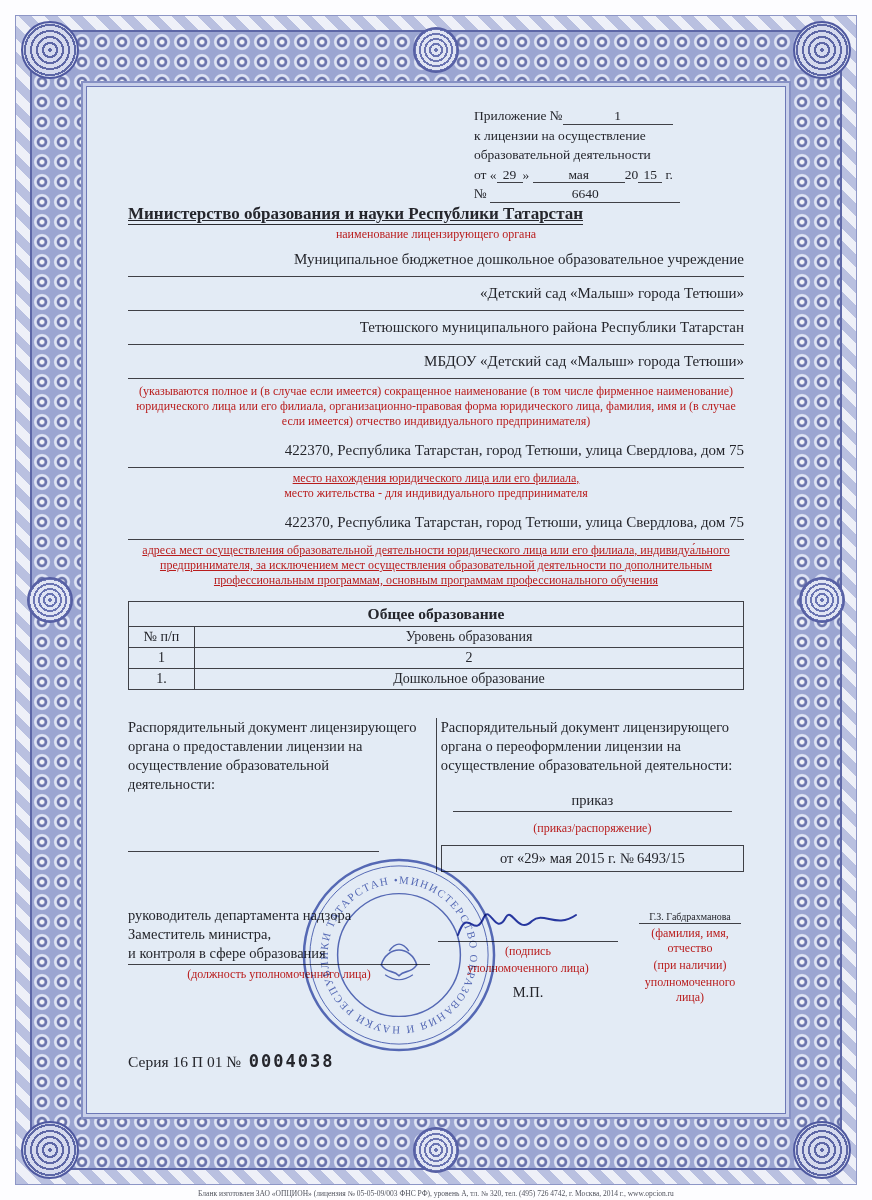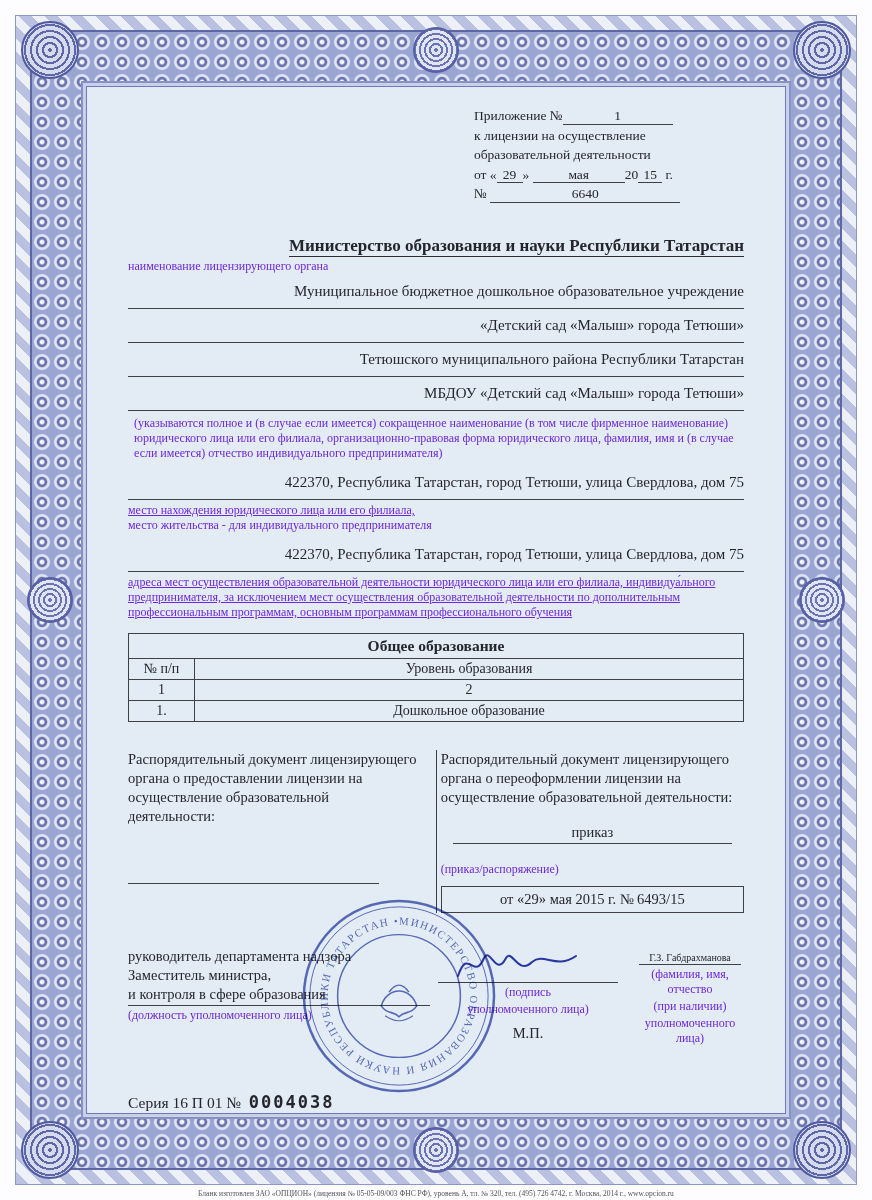--- a/index.html
+++ b/index.html
@@ -50,23 +50,23 @@
   .content { position:absolute; left:104px; right:104px; top:96px; bottom:62px; padding:0 24px; overflow:hidden; }
 
   .fill { display:inline-block; border-bottom:1px solid #3f4046; text-align:center; line-height:1.15; }
   .w26{min-width:26px} .w92{min-width:92px} .w24{min-width:24px} .w110{min-width:110px} .w190{min-width:190px}
 
   
   .appendix { width:268px; margin:10px 2px 0 auto; font-size:13.5px; line-height:1.45; }
   .ap-line { white-space:nowrap; }
 
   
-  .ministry { text-align:right; margin-top:32px; }
+  .ministry { text-align:left; margin-top:0;text-decoration:underline; }
   .ministry span { font-weight:bold; font-size:17px; border-bottom:1.5px solid #2b2c31; padding-bottom:1px; }
-  .cap { font-size:12px; line-height:1.25; color:#6d28d9; }
+  .cap { text-align:center; font-size:12px; line-height:1.25; color:#b91c1c; }
   .cap-min { margin-top:3px; }
 
   .uline { border-bottom:1px solid #3f4046; text-align:right; font-size:15px; padding-bottom:8px; margin-top:8px; }
   .org-first { margin-top:9px; }
   .org-cap { margin-top:5px; padding:0 6px; }
 
   .addr { font-size:15px; margin-top:13px; }
   .addr-cap { margin-top:3px;text-decoration:underline; }
 
   
@@ -74,21 +74,21 @@
   .edu-table th, .edu-table td { border:1px solid #3f4046; padding:2px 6px; text-align:center; font-size:14px; font-weight:normal; }
   .edu-table .tbl-title { font-weight:bold; font-size:15.5px; padding:3px 6px; }
   .edu-table .c-num { width:66px; }
 
   
   .docs { display:flex; margin-top:28px; font-size:14.5px; line-height:1.32; }
   .docs-left { flex:1; padding-right:16px; }
   .docs-right { flex:1.04; border-left:1px solid #3f4046; padding-left:4px; }
   .blank-line { border-bottom:1px solid #3f4046; height:18px; width:86%; margin-top:40px; }
   .order-line { border-bottom:1px solid #3f4046; text-align:center; width:92%; margin:16px auto 0; padding-bottom:1px; }
-  .order-cap { margin-top:18px; }
+  .order-cap { margin-top:9px; }
   .date-box { border:1px solid #3f4046; margin-top:9px; padding:3px 4px; text-align:center; }
 
   
   .signing { display:flex; margin-top:34px; position:relative; }
   .pos { width:302px; font-size:14.5px; line-height:1.3; }
   .pos-line3 { border-bottom:1px solid #3f4046; padding-bottom:1px; }
   .pos .cap { margin-top:2px; }
   .sigcol { width:196px; text-align:center; padding:0 8px; }
   .sig-line { position:relative; border-bottom:1px solid #3f4046; height:32px; margin-top:4px; }
   .scribble { position:absolute; left:14px; bottom:-4px; width:130px; height:44px; }

